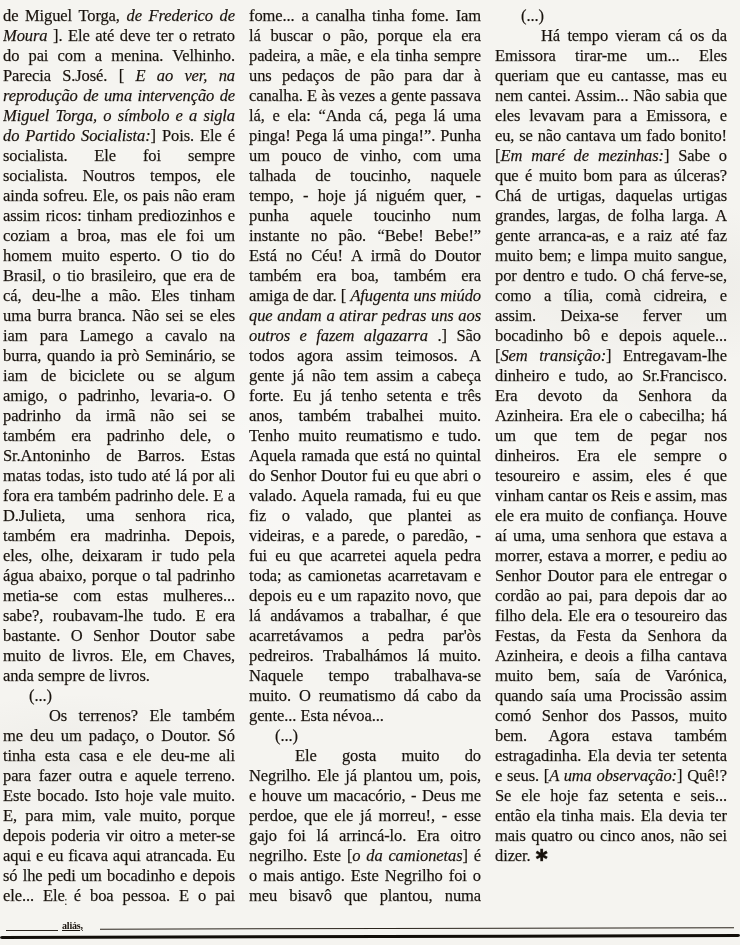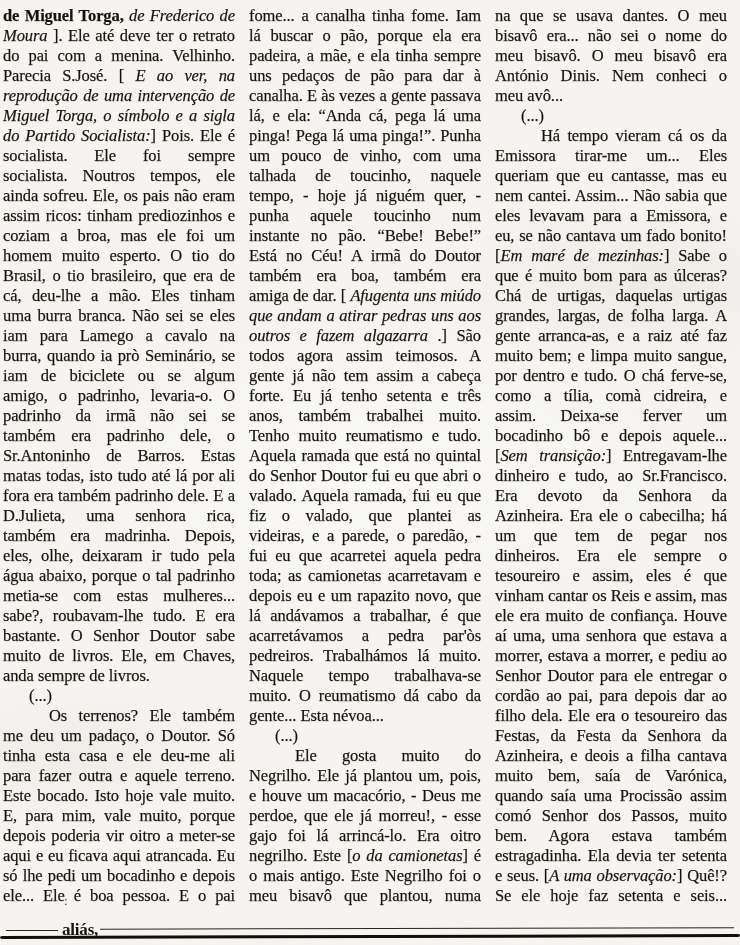--- a/index.html
+++ b/index.html
@@ -37,41 +37,41 @@
     text-align: justify;
     letter-spacing: -0.1px;
     word-spacing: 0.2px;
     -webkit-text-stroke: 0.25px rgba(24,18,12,0.75);
     overflow: hidden;
   }
   .col p { margin: 0; }
   .col p.indent { text-indent: 46px; }
   .col p.ellipsis { text-indent: 26px; }
   .it { font-style: italic; }
-  .bd { font-weight: bold; }
+  .bd { font-weight: normal; }
   
   .artifact-colon {
     position: absolute;
     left: 64px;
     top: 893px;
     font-size: 13px;
     color: #3a342c;
   }
   .rule-short {
     position: absolute;
     left: 6px;
     top: 930px;
     width: 52px;
     border-top: 1.6px solid #2a241d;
   }
   .footnote-label {
     position: absolute;
     left: 62px;
     top: 920px;
-    font-size: 17px;
+    font-size: 10px;
     font-weight: bold;
     letter-spacing: -0.2px;
     color: #18120c;
     text-decoration: underline;
   }
   .rule-long {
     position: absolute;
     left: 100px;
     width: 634px;
     top: 928px;
@@ -98,21 +98,20 @@
         <p class="body"><span class="bd">de Miguel Torga, </span><span class="it">de Frederico de Moura</span><span> ]. Ele até deve ter o retrato do pai com a menina. Velhinho. Parecia S.José. [ </span><span class="it">E ao ver, na reprodução de uma intervenção de Miguel Torga, o símbolo e a sigla do Partido Socialista:</span><span>] Pois. Ele é socialista. Ele foi sempre socialista. Noutros tempos, ele ainda sofreu. Ele, os pais não eram assim ricos: tinham prediozinhos e coziam a broa, mas ele foi um homem muito esperto. O tio do Brasil, o tio brasileiro, que era de cá, deu-lhe a mão. Eles tinham uma burra branca. Não sei se eles iam para Lamego a cavalo na burra, quando ia prò Seminário, se iam de biciclete ou se algum amigo, o padrinho, levaria-o. O padrinho da irmã não sei se também era padrinho dele, o Sr.Antoninho de Barros. Estas matas todas, isto tudo até lá por ali fora era também padrinho dele. E a D.Julieta, uma senhora rica, também era madrinha. Depois, eles, olhe, deixaram ir tudo pela água abaixo, porque o tal padrinho metia-se com estas mulheres... sabe?, roubavam-lhe tudo. E era bastante. O Senhor Doutor sabe muito de livros. Ele, em Chaves, anda sempre de livros.</span></p>
         <p class="ellipsis"><span>(...)</span></p>
         <p class="indent"><span>Os terrenos? Ele também me deu um padaço, o Doutor. Só tinha esta casa e ele deu-me ali para fazer outra e aquele terreno. Este bocado. Isto hoje vale muito. E, para mim, vale muito, porque depois poderia vir oitro a meter-se aqui e eu ficava aqui atrancada. Eu só lhe pedi um bocadinho e depois ele... Ele é boa pessoa. E o pai também era. E a mãe também. Olhe que, no tempo da</span></p>
       </div>
     <div class="col">
         <p class="body"><span>fome... a canalha tinha fome. Iam lá buscar o pão, porque ela era padeira, a mãe, e ela tinha sempre uns pedaços de pão para dar à canalha. E às vezes a gente passava lá, e ela: “Anda cá, pega lá uma pinga! Pega lá uma pinga!”. Punha um pouco de vinho, com uma talhada de toucinho, naquele tempo, - hoje já niguém quer, - punha aquele toucinho num instante no pão. “Bebe! Bebe!” Está no Céu! A irmã do Doutor também era boa, também era amiga de dar. [ </span><span class="it">Afugenta uns miúdo que andam a atirar pedras uns aos outros e fazem algazarra</span><span> .] São todos agora assim teimosos. A gente já não tem assim a cabeça forte. Eu já tenho setenta e três anos, também trabalhei muito. Tenho muito reumatismo e tudo. Aquela ramada que está no quintal do Senhor Doutor fui eu que abri o valado. Aquela ramada, fui eu que fiz o valado, que plantei as videiras, e a parede, o paredão, - fui eu que acarretei aquela pedra toda; as camionetas acarretavam e depois eu e um rapazito novo, que lá andávamos a trabalhar, é que acarretávamos a pedra par'òs pedreiros. Trabalhámos lá muito. Naquele tempo trabalhava-se muito. O reumatismo dá cabo da gente... Esta névoa...</span></p>
         <p class="ellipsis"><span>(...)</span></p>
         <p class="indent"><span>Ele gosta muito do Negrilho. Ele já plantou um, pois, e houve um macacório, - Deus me perdoe, que ele já morreu!, - esse gajo foi lá arrincá-lo. Era oitro negrilho. Este [</span><span class="it">o da camionetas</span><span>] é o mais antigo. Este Negrilho foi o meu bisavô que plantou, numa barriquinha pequeni-</span></p>
       </div>
     <div class="col">
-        <p class="body"><span>na que se usava dantes. O meu bisavô era... não sei o nome do meu bisavô. O meu bisavô era António Dinis. Nem conheci o meu avô...</span></p>
         <p class="ellipsis"><span>(...)</span></p>
         <p class="indent"><span>Há tempo vieram cá os da Emissora tirar-me um... Eles queriam que eu cantasse, mas eu nem cantei. Assim... Não sabia que eles levavam para a Emissora, e eu, se não cantava um fado bonito! [</span><span class="it">Em maré de mezinhas:</span><span>] Sabe o que é muito bom para as úlceras? Chá de urtigas, daquelas urtigas grandes, largas, de folha larga. A gente arranca-as, e a raiz até faz muito bem; e limpa muito sangue, por dentro e tudo. O chá ferve-se, como a tília, comà cidreira, e assim. Deixa-se ferver um bocadinho bô e depois aquele... [</span><span class="it">Sem transição:</span><span>] Entregavam-lhe dinheiro e tudo, ao Sr.Francisco. Era devoto da Senhora da Azinheira. Era ele o cabecilha; há um que tem de pegar nos dinheiros. Era ele sempre o tesoureiro e assim, eles é que vinham cantar os Reis e assim, mas ele era muito de confiança. Houve aí uma, uma senhora que estava a morrer, estava a morrer, e pediu ao Senhor Doutor para ele entregar o cordão ao pai, para depois dar ao filho dela. Ele era o tesoureiro das Festas, da Festa da Senhora da Azinheira, e deois a filha cantava muito bem, saía de Varónica, quando saía uma Procissão assim comó Senhor dos Passos, muito bem. Agora estava também estragadinha. Ela devia ter setenta e seus. [</span><span class="it">A uma observação:</span><span>] Quê!? Se ele hoje faz setenta e seis... então ela tinha mais. Ela devia ter mais quatro ou cinco anos, não sei dizer. ✱</span></p>
       </div>
   </div>
 
   <span class="artifact-colon">:</span>
   <span class="rule-short"></span>
   <span class="footnote-label">aliás,</span>
   <span class="rule-long"></span>
   <div class="rule-thick"></div>

